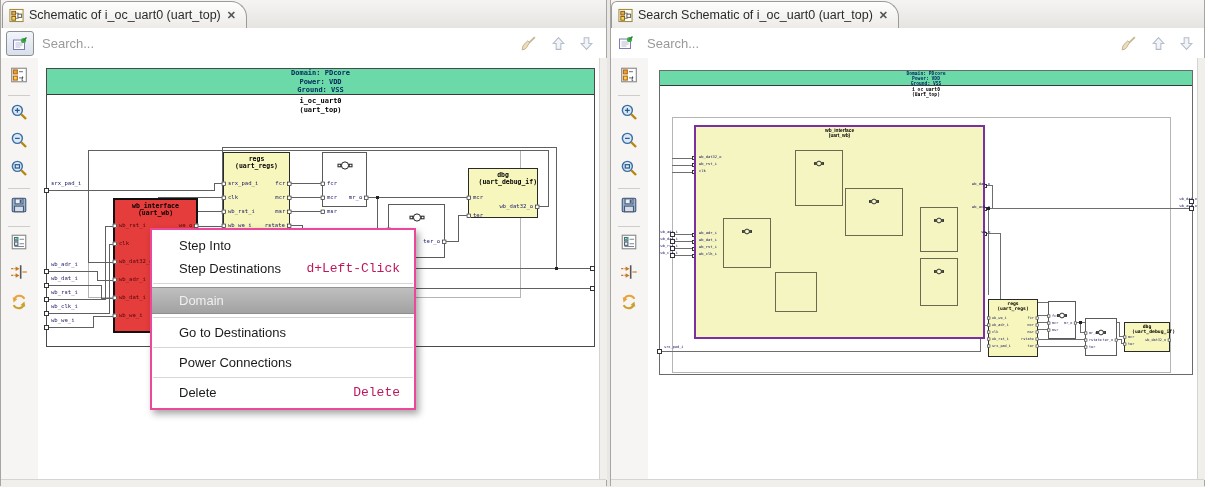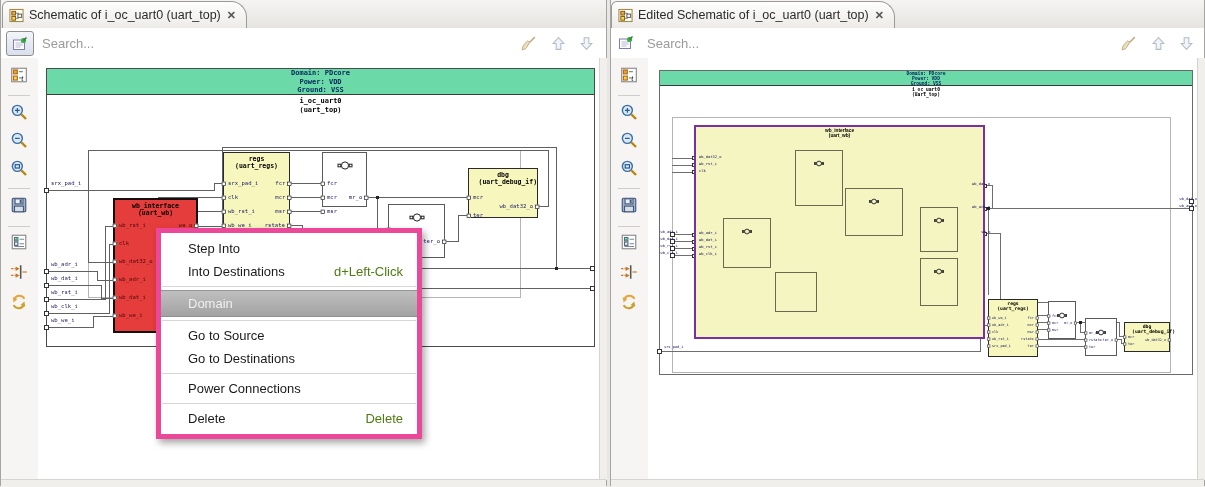--- a/index.html
+++ b/index.html
@@ -50,23 +50,23 @@
   .epr{transform-origin:right top;text-align:right;}
   .ep6{position:absolute;font-size:6px;line-height:6px;color:#1c1c66;white-space:nowrap;font-family:"DejaVu Sans Mono",monospace;transform:scale(.6);transform-origin:left top;}
   .ep6r{transform-origin:right top;text-align:right;}
   .elabel{position:absolute;font-size:6px;line-height:7px;color:#14145a;font-family:"DejaVu Sans Mono",monospace;white-space:nowrap;transform:scale(.62);transform-origin:left top;}
   .elabelr{transform-origin:right top;text-align:right;}
   .purple{position:absolute;background:#f5f5c2;border:2px solid #7b2fa0;box-sizing:border-box;}
   .sub{position:absolute;border:1px solid #6a6a52;background:transparent;box-sizing:border-box;}
   .gicon{position:absolute;top:3px;left:50%;margin-left:-8px;}
   .gicon-s{position:absolute;top:2px;left:50%;margin-left:-5px;}
   
-  .menu{position:absolute;background:#ffffff;border:5px solid #ec4899;box-shadow:3px 4px 7px rgba(0,0,0,.35);box-sizing:border-box;padding:4px 0;margin-left:6px;}
+  .menu{position:absolute;background:#ffffff;border:2px solid #ec4899;box-shadow:3px 4px 7px rgba(0,0,0,.35);box-sizing:border-box;padding:4px 0;}
   .mi{height:23px;display:flex;align-items:center;justify-content:space-between;padding:0 14px 0 27px;font-size:13px;color:#1a1a1a;}
-  .mi .sc{color:#4d7c0f;}
+  .mi .sc{color:#be185d;font-family:Liberation Mono, monospace;}
   .msep{height:1px;background:#d8d6d2;margin:3px 1px;}
   .mi.expand{height:25px;background:linear-gradient(#bfbfbf,#a2a2a2);border-top:1px solid #949494;border-bottom:1px solid #8e8e8e;color:#efefef;}
   svg.layer{position:absolute;left:0;top:0;pointer-events:none;}
 </style>
 </head>
 <body>
 
 <div id="app">
 
   <div class="panel" style="left:0;width:607px;"></div>
@@ -297,33 +297,29 @@
     <span class="p pl redp" style="top:113px">wb_we_i</span>
     <span class="p pr redp" style="top:23px">we_o</span>
   </div>
 
   <div class="menu" style="left:150px;top:228px;width:266px;">
     <div class="mi">
         <span>Step Into</span>
         <span class="sc"></span>
       </div>
     <div class="mi">
-        <span>Into Destinations</span>
+        <span>Step Destinations</span>
         <span class="sc">d+Left-Click</span>
       </div>
     <div class="msep"></div>
     <div class="mi expand">
         <span>Domain</span>
         <span class="sc"></span>
       </div>
     <div class="msep"></div>
-    <div class="mi">
-        <span>Go to Source</span>
-        <span class="sc"></span>
-      </div>
     <div class="mi">
         <span>Go to Destinations</span>
         <span class="sc"></span>
       </div>
     <div class="msep"></div>
     <div class="mi">
         <span>Power Connections</span>
         <span class="sc"></span>
       </div>
     <div class="msep"></div>
@@ -338,21 +334,21 @@
   <div class="tab" style="left:611px;">
     <span style="display:inline-flex;">
       <svg width="15" height="15" viewBox="0 0 16 16">
           <rect x="1" y="1.5" width="14" height="13" fill="#fffef6" stroke="#9a7d2e"></rect>
           <rect x="3" y="3.5" width="4" height="4" fill="#f2a33c" stroke="#7a5c16"></rect>
           <rect x="3" y="9" width="4" height="4" fill="#ffd24d" stroke="#7a5c16"></rect>
           <path d="M7 5.5h3M7 11h3M10 5.5v5.5" stroke="#777" fill="none"></path>
           <rect x="9.5" y="6.5" width="4" height="3.5" fill="#fff" stroke="#555"></rect>
         </svg>
     </span>
-    <span class="tabtitle">Edited Schematic of i_oc_uart0 (uart_top)</span>
+    <span class="tabtitle">Search Schematic of i_oc_uart0 (uart_top)</span>
     <span class="tabclose">✕</span>
   </div>
   <div class="searchrow" style="left:611px;width:593px;"></div>
   <div class="searchbtn-flat" style="left:616px;top:34px;">
     <span style="display:inline-flex;">
       <svg width="16" height="16" viewBox="0 0 16 16">
           <rect x="1.5" y="4" width="11" height="9.5" fill="#fdfdfd" stroke="#7c7cb8"></rect>
           <path d="M3.5 7h7M3.5 9h7M3.5 11h5" stroke="#b9b9d6"></path>
           <circle cx="11.5" cy="4.5" r="2.6" fill="#3fae49"></circle>
           <path d="M11.5 4.5L14.5 1.5" stroke="#2c7d33" stroke-width="1.4"></path>

